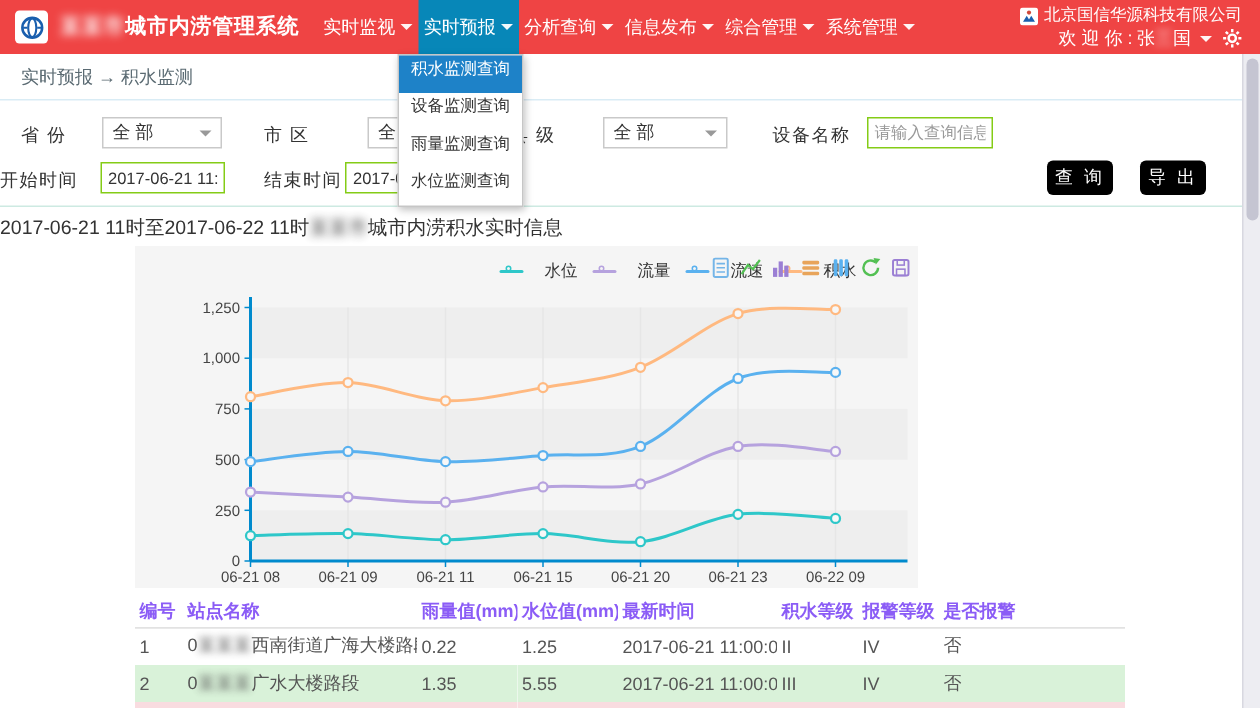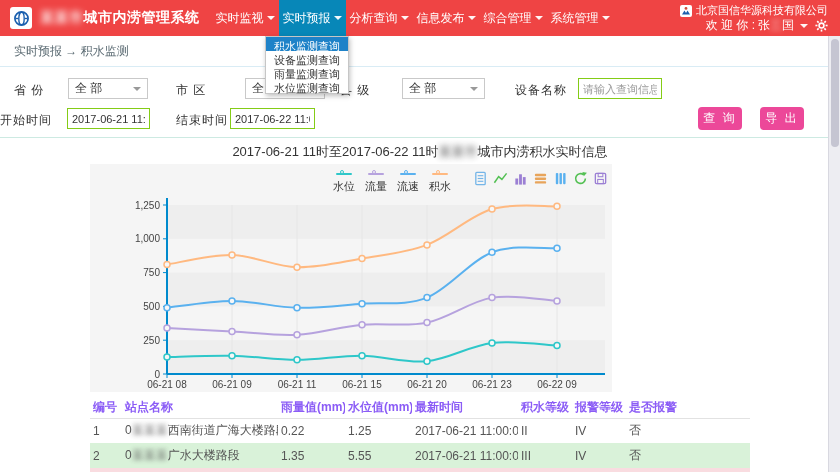--- a/index.html
+++ b/index.html
@@ -14,38 +14,38 @@
   .nav-item { display:flex; align-items:center; padding:14px 4px; font-size:12px; cursor:pointer; white-space:nowrap; }
   .nav-item.active { background:#0787b8; }
   .caret { width:0; height:0; border-left:4px solid transparent; border-right:4px solid transparent; border-top:4px solid rgba(255,255,255,.95); margin-left:3px; }
   .top-right { margin-left:auto; padding-right:12px; text-align:right; line-height:15px; white-space:nowrap; }
   .company-line { display:flex; align-items:center; gap:4px; justify-content:flex-end; font-size:11px; }
   .welcome-line { display:flex; align-items:center; gap:3px; justify-content:flex-end; font-size:12px; }
   .gear { margin-left:4px; display:inline-flex; }
 
   
   .dropdown { position:absolute; left:265px; top:36px; background:#fff; border:1px solid #c6c6c6; box-shadow:1px 2px 5px rgba(0,0,0,.25); z-index:10; }
-  .dropdown-item { font-size:11px; color:#333; padding:0 8px; height:14px; line-height:19px; white-space:nowrap; cursor:pointer; }
+  .dropdown-item { font-size:11px; color:#333; padding:0 8px; height:25px; line-height:19px; white-space:nowrap; cursor:pointer; }
   .dropdown-item.active { background:#1e82c8; color:#fff; }
 
   
   .breadcrumb { height:31px; line-height:31px; padding-left:14px; font-size:12px; color:#5a6a72; border-bottom:1px solid #d9ecf5; }
   .filters { position:relative; height:71px; border-bottom:1px solid #cdeae2; }
   .f-label { position:absolute; font-size:12px; color:#333; letter-spacing:1px; }
   .select { position:absolute; height:21px; background:#fff; border:1px solid #c9c9c9; font-size:12px; color:#333; display:flex; align-items:center; justify-content:space-between; padding:0 6px; cursor:pointer; }
   .caret2 { width:0; height:0; border-left:4px solid transparent; border-right:4px solid transparent; border-top:4px solid #999; }
   .text-input { position:absolute; height:21px; border:1px solid #84cc16; font-size:11px; color:#333; padding:0 4px; font-family:inherit; background:#fff; }
   .text-input::placeholder { color:#9a9a9a; }
-  .btn { position:absolute; width:44px; height:23px; background:#ec4899; color:#fff; border:none; border-radius:4px; font-size:12px; cursor:pointer; font-family:inherit; letter-spacing:2px; }
-
-  
-  .chart-title { text-align:center; font-size:13px; color:#333; margin-top:5px; height:18px; white-space:nowrap; }
+  .btn { position:absolute; width:44px; height:23px; background:#000000; color:#fff; border:none; border-radius:4px; font-size:12px; cursor:pointer; font-family:inherit; letter-spacing:2px; }
+
+  
+  .chart-title { font-size:13px; color:#333; margin-top:5px; height:18px; white-space:nowrap; }
   .chart-box { position:relative; margin-left:90px; margin-top:3px; width:522px; height:228px; background:#f5f5f5; }
   .legend { position:absolute; left:243px; top:9px; display:flex; gap:10px; font-size:11px; color:#333; align-items:center; }
-  .legend-item { display:flex; align-items:center; gap:4px; cursor:pointer;flex-direction:column; }
+  .legend-item { display:flex; align-items:center; gap:14px; cursor:pointer; }
   .lm { position:relative; width:16px; height:2px; border-radius:1px; display:inline-block; }
   .lm-ring { position:absolute; left:4px; top:-2.6px; width:4px; height:4px; border-radius:50%; background:#f5f5f5; border:1.6px solid; display:inline-block; }
   .toolbox { position:absolute; right:4px; top:7px; display:flex; gap:5px; }
   .tool-icon { width:15px; height:15px; cursor:pointer; display:inline-flex; }
   .plot-svg { position:absolute; left:0; top:26px; }
   .plot-svg text { font-family:"Liberation Sans","DejaVu Sans",sans-serif; font-size:10px; fill:#444; }
 
   
   table.data { border-collapse:collapse; margin-left:90px; margin-top:5px; width:660px; table-layout:fixed; font-size:12px; }
   table.data th { text-align:left; font-weight:bold; color:#8b5cf6; height:21px; padding-left:3px; border-bottom:1px solid #e2e2e2; white-space:nowrap; overflow:hidden; }

